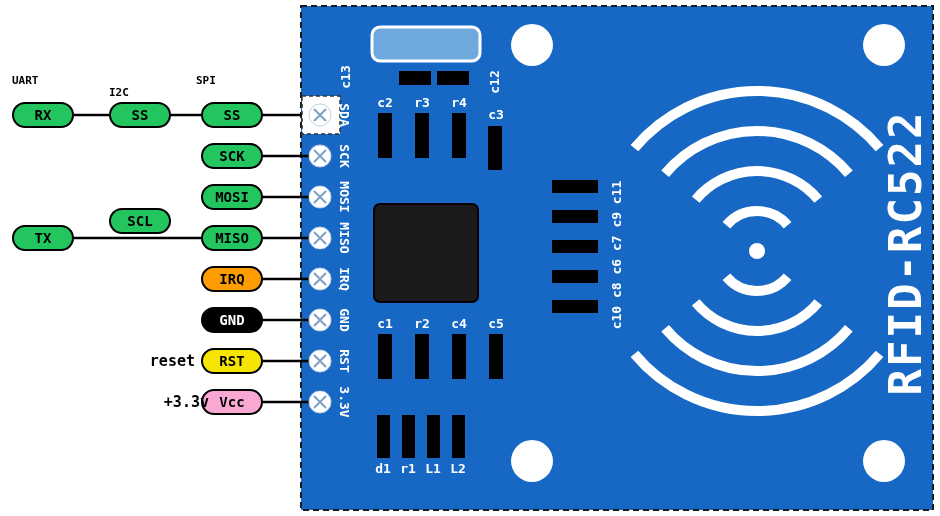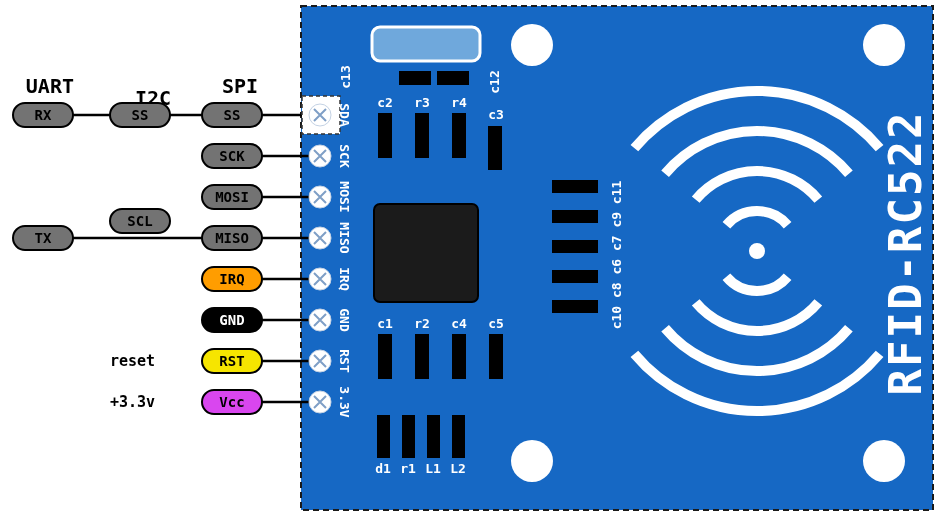--- a/index.html
+++ b/index.html
@@ -5,33 +5,33 @@
   html,body { margin:0; padding:0; background:#ffffff; }
   .stage {
     position:relative; width:940px; height:516px; overflow:hidden;
     font-family:"DejaVu Sans Mono", "Liberation Mono", monospace;
     background:#ffffff;
   }
   .stage svg { position:absolute; left:0; top:0; z-index:1; }
   .pill {
     position:absolute; width:62px; height:26px; box-sizing:border-box;
     border:2px solid #000; border-radius:13px; z-index:2;
-    background:#737373; color:#000;
+    background:#22c55e; color:#000;
     font-weight:bold; font-size:14px; line-height:22px; text-align:center;
   }
   .pill.irq { background:#ff9d00; }
   .pill.gnd { background:#000000; color:#ffffff; }
   .pill.rst { background:#f6e500; }
-  .pill.vcc { background:#d946ef; }
+  .pill.vcc { background:#f9a8d4; }
   .hdr {
-    position:absolute; width:62px; z-index:2; text-align:right;
-    font-weight:bold; font-size:20px; color:#000;
+    position:absolute; width:62px; z-index:2; text-align:left;
+    font-weight:bold; font-size:11px; color:#000;
   }
   .note {
-    position:absolute; width:85px; z-index:2; 
+    position:absolute; width:85px; z-index:2; text-align:right;
     font-weight:bold; font-size:15px; line-height:16px; color:#000;
   }
   .silk { fill:#ffffff; font-family:"DejaVu Sans Mono","Liberation Mono",monospace;
           font-weight:bold; font-size:13px; }
   .boardname { fill:#ffffff; font-family:"DejaVu Sans Mono","Liberation Mono",monospace;
           font-weight:bold; font-size:44px; letter-spacing:2px; }
 </style>
 </head>
 <body>
 
@@ -159,15 +159,15 @@
   <div class="pill" style="left:201px;top:184px">MOSI</div>
   <div class="pill" style="left:12px;top:225px">TX</div>
   <div class="pill" style="left:109px;top:208px">SCL</div>
   <div class="pill" style="left:201px;top:225px">MISO</div>
   <div class="pill irq" style="left:201px;top:266px">IRQ</div>
   <div class="pill gnd" style="left:201px;top:307px">GND</div>
   <div class="pill rst" style="left:201px;top:348px">RST</div>
   <div class="pill vcc" style="left:201px;top:389px">Vcc</div>
 
   <div class="note" style="left:110px;top:353px">reset</div>
-  <div class="note" style="left:110px;top:394px">+3.3v</div>
+  <div class="note" style="left:124px;top:394px">+3.3v</div>
 
 </div>
 
 </body></html>

